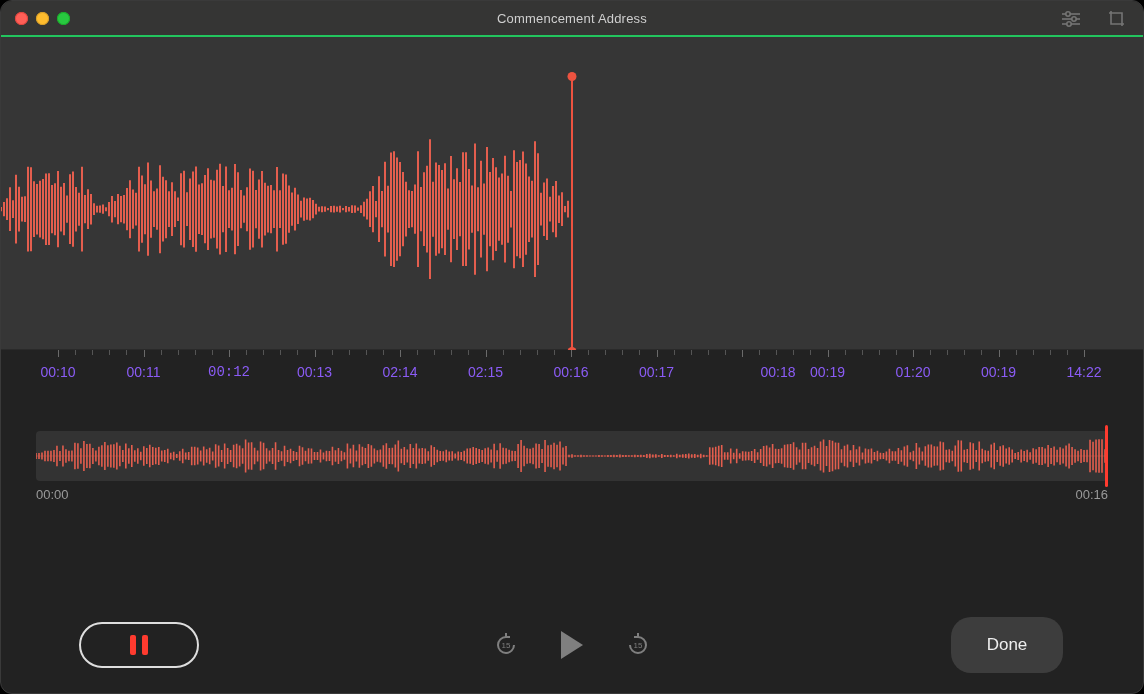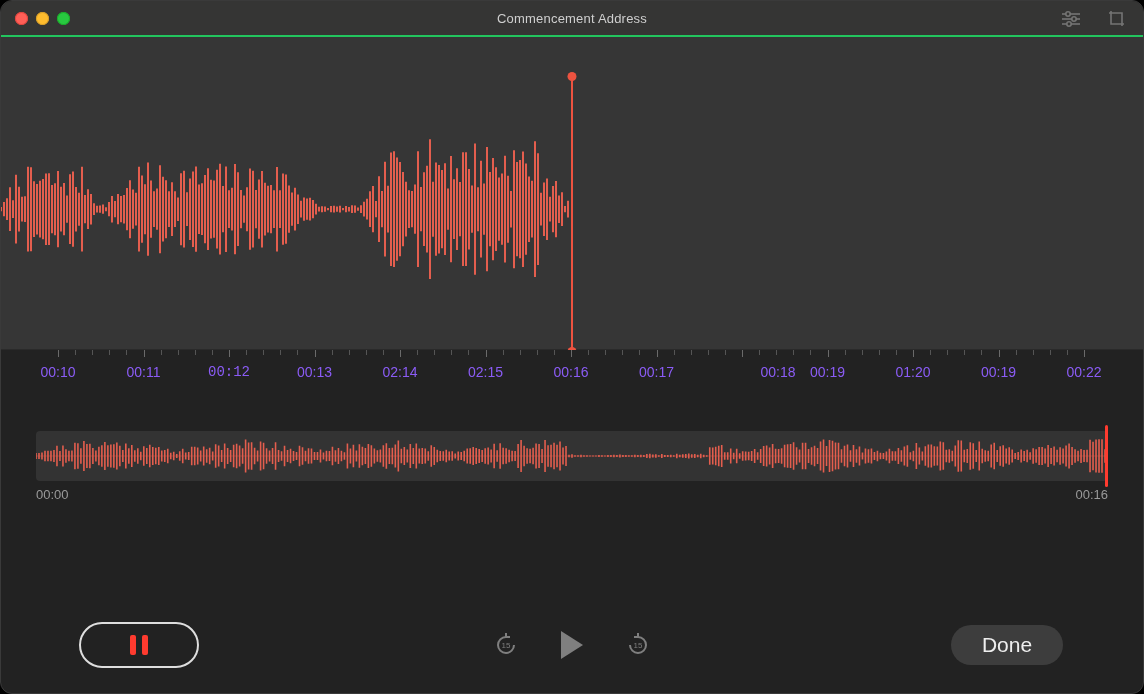--- a/index.html
+++ b/index.html
@@ -104,23 +104,23 @@
   .center-controls {
     position:absolute; left:50%; transform:translateX(-50%);
     display:flex; align-items:center; gap:34px;
   }
   .ctrl-icon { display:flex; align-items:center; justify-content:center; width:32px; height:32px; }
   .play-triangle {
     width:0; height:0; border-left:22px solid #7f7f7f;
     border-top:14px solid transparent; border-bottom:14px solid transparent;
   }
   .done-btn {
-    position:absolute; right:80px; width:112px; height:40px;
+    position:absolute; right:80px; width:112px; height:56px;
     border:none; border-radius:20px; background:#3d3d3d;
-    color:#eee; font-size:21px; font-weight:500; display:flex;
+    color:#eee; font-size:17px; font-weight:500; display:flex;
     align-items:center; justify-content:center; cursor:pointer;
   }
 </style>
 </head>
 <body>
 
 <div class="window">
   <div class="titlebar">
     <div class="traffic-lights">
       <div class="dot close"></div>
@@ -227,21 +227,21 @@
       <div class="tick minor" style="left: 946.2px;"></div>
       <div class="tick minor" style="left: 963.3px;"></div>
       <div class="tick minor" style="left: 980.4px;"></div>
       <div class="tick" style="left: 997.5px;"></div>
       <div class="label" style="left: 997.5px;">00:19</div>
       <div class="tick minor" style="left: 1014.6px;"></div>
       <div class="tick minor" style="left: 1031.7px;"></div>
       <div class="tick minor" style="left: 1048.8px;"></div>
       <div class="tick minor" style="left: 1065.9px;"></div>
       <div class="tick" style="left: 1083px;"></div>
-      <div class="label" style="left: 1083px;">00:22</div>
+      <div class="label" style="left: 1083px;">14:22</div>
     </div>
 
   <div class="overview">
     <svg class="overview-wave" id="wave-overview" width="1074" height="50" viewBox="0 0 1074 50">
         <path d="M0 22.033049009479583 L0 27.966950990520417 M3 21.99412582948654 L3 28.00587417051346 M6 21.606648914794953 L6 28.393351085205047 M9 19.837870087269366 L9 30.162129912730634 M12 19.828603053278606 L12 30.171396946721394 M15 19.826429656226235 L15 30.173570343773765 M18 18.946162910543727 L18 31.053837089456273 M21 14.79570128986904 L21 35.204298710130956 M24 19.894028075561604 L24 30.105971924438396 M27 14.452602877561032 L27 35.547397122438966 M30 18.16256643821562 L30 31.83743356178438 M33 19.824231742804365 L33 30.175768257195635 M36 19.53450881711727 L36 30.46549118288273 M39 11.772892765645652 L39 38.22710723435435 M42 12.115666050089688 L42 37.884333949910314 M45 17.13091364674098 L45 32.86908635325902 M48 10.096886009143049 L48 39.90311399085695 M51 13.083380321980268 L51 36.91661967801973 M54 12.60452687228068 L54 37.39547312771932 M57 16.92008165546885 L57 33.07991834453115 M60 19.520977407628877 L60 30.479022592371123 M63 15.638379862599336 L63 34.361620137400664 M66 14.221844107137297 L66 35.7781558928627 M69 10.863546566508486 L69 39.13645343349151 M72 14.153194734648817 L72 35.84680526535118 M75 13.395235775960284 L75 36.60476422403971 M78 13.147576665102434 L78 36.852423334897566 M81 11.459260908583909 L81 38.54073909141609 M84 14.64546226769857 L84 35.35453773230143 M87 18.957910781107614 L87 31.042089218892386 M90 12.439819239613009 L90 37.56018076038699 M93 17.152064792024515 L93 32.84793520797548 M96 13.857322672820288 L96 36.14267732717971 M99 19.306858042925995 L99 30.693141957074005 M102 17.16795777939068 L102 32.832042220609324 M105 20.722654737284792 L105 29.277345262715208 M108 15.196176565860936 L108 34.80382343413906 M111 17.083101713706892 L111 32.916898286293105 M114 13.834763667105268 L114 36.165236332894736 M117 16.058353228741144 L117 33.94164677125886 M120 16.795415277944745 L120 33.20458472205526 M123 16.07172603474249 L123 33.92827396525751 M126 19.57488972642892 L126 30.42511027357108 M129 18.9213989528287 L129 31.0786010471713 M132 17.799597229572036 L132 32.200402770427964 M135 21.818693567600455 L135 28.181306432399545 M138 20.66237861686853 L138 29.33762138313147 M141 22.996637049309587 L141 27.003362950690413 M144 20.32132898605803 L144 29.67867101394197 M147 17.69587603448751 L147 32.30412396551249 M150 21.498616101026958 L150 28.501383898973042 M153 20.958808182615307 L153 29.041191817384693 M156 15.621147869385945 L156 34.37885213061406 M159 15.661182235770138 L159 34.33881776422986 M162 16.429245550536756 L162 33.570754449463244 M165 19.491219444614583 L165 30.508780555385417 M168 15.446770667247627 L168 34.55322933275237 M171 18.127276783123776 L171 31.872723216876224 M174 16.721553704457655 L174 33.278446295542345 M177 20.497272634871038 L177 29.502727365128962 M180 13.128334369087025 L180 36.87166563091297 M183 14.496804534021896 L183 35.5031954659781 M186 18.93777430998216 L186 31.06222569001784 M189 12.44124446772836 L189 37.55875553227164 M192 16.998846530139026 L192 33.001153469860974 M195 18.99420975594533 L195 31.00579024405467 M198 13.729749028981649 L198 36.27025097101835 M201 12.74448979170364 L201 37.25551020829636 M204 14.40352627452929 L204 35.59647372547071 M207 17.276961238897037 L207 32.72303876110296 M210 8.521156947474275 L210 41.478843052525725 M213 11.577641302043842 L213 38.422358697956156 M216 11.294919801915924 L216 38.705080198084076 M219 16.6697230022992 L219 33.3302769977008 M222 19.51061752452137 L222 30.48938247547863 M225 10.522358512674685 L225 39.477641487325315 M228 11.742706529692246 L228 38.25729347030776 M231 17.292982644398112 L231 32.70701735560189 M234 19.549339272001394 L234 30.450660727998606 M237 16.98921154563089 L237 33.010788454369106 M240 11.119441877420032 L240 38.88055812257997 M243 18.943679893734718 L243 31.056320106265282 M246 20.16356081135355 L246 29.83643918864645 M249 14.774342560985874 L249 35.22565743901413 M252 19.01644824543779 L252 30.98355175456221 M255 17.753427408638686 L255 32.246572591361314 M258 20.051873100297733 L258 29.948126899702267 M261 20.99823825598348 L261 29.00176174401652 M264 14.843519795999077 L264 35.15648020400092 M267 16.303774784789123 L267 33.69622521521087 M270 19.61647749017979 L270 30.38352250982021 M273 17.29693139756578 L273 32.70306860243422 M276 17.50221393288858 L276 32.49778606711142 M279 21.02297134761303 L279 28.97702865238697 M282 20.954552511102456 L282 29.045447488897544 M285 18.581742036680993 L285 31.418257963319007 M288 21.471300014827523 L288 28.528699985172477 M291 19.85631079370533 L291 30.14368920629467 M294 20.018341214502797 L294 29.981658785497203 M297 15.81218349658894 L297 34.18781650341106 M300 19.298741442572027 L300 30.701258557427973 M303 17.004542763637076 L303 32.995457236362924 M306 19.83116037855505 L306 30.16883962144495 M309 21.243151601663286 L309 28.756848398336714 M312 12.366683511282757 L312 37.63331648871724 M315 17.41000554653212 L315 32.58999445346788 M318 13.630692382400564 L318 36.36930761759943 M321 19.54998974395696 L321 30.45001025604304 M324 13.22769412563738 L324 36.77230587436262 M327 15.665353859278767 L327 34.33464614072123 M330 17.015208930508948 L330 32.98479106949105 M333 13.09855144877017 L333 36.901448551229834 M336 14.150230785282705 L336 35.8497692147173 M339 17.598307314929855 L339 32.401692685070145 M342 19.156208330446976 L342 30.843791669553024 M345 18.42362875183052 L345 31.57637124816948 M348 14.163664538464879 L348 35.83633546153512 M351 12.250589022507649 L351 37.74941097749235 M354 17.00431402418389 L354 32.99568597581611 M357 16.649862903830854 L357 33.35013709616915 M360 13.504355611070205 L360 36.4956443889298 M363 9.47888967700619 L363 40.521110322993806 M366 17.85083131338355 L366 32.14916868661645 M369 15.877735566164336 L369 34.12226443383567 M372 18.387497549612352 L372 31.612502450387648 M375 12.965644231355668 L375 37.03435576864433 M378 17.012432597249408 L378 32.98756740275059 M381 12.360359174899923 L381 37.639640825100074 M384 17.520116514629972 L384 32.47988348537003 M387 17.038463419642042 L387 32.96153658035796 M390 17.363494213554514 L390 32.63650578644548 M393 20.221414942822104 L393 29.778585057177896 M396 14.139283889822526 L396 35.86071611017748 M399 16.008529388973706 L399 33.991470611026294 M402 18.66362100519767 L402 31.33637899480233 M405 19.891110915198055 L405 30.108889084801945 M408 20.147954792010484 L408 29.852045207989516 M411 18.85211345943742 L411 31.14788654056258 M414 20.416416751351377 L414 29.583583248648623 M417 20.232648023384105 L417 29.767351976615895 M420 22.537625611523175 L420 27.462374388476825 M423 20.420399271544795 L423 29.579600728455205 M426 20.870271658937977 L426 29.129728341062023 M429 19.773718687637626 L429 30.226281312362374 M432 17.41435706376034 L432 32.58564293623966 M435 17.279120848464355 L435 32.72087915153564 M438 15.948302264727882 L438 34.051697735272114 M441 17.03098677339507 L441 32.96901322660493 M444 18.004118233431413 L444 31.995881766568587 M447 18.947741964577492 L447 31.052258035422508 M450 17.2968843977525 L450 32.7031156022475 M453 16.48305857970044 L453 33.51694142029956 M456 18.515957393420468 L456 31.484042606579532 M459 12.836081924411475 L459 37.163918075588526 M462 19.359216325982374 L462 30.640783674017626 M465 12.315227362670413 L465 37.68477263732959 M468 16.74602085060595 L468 33.25397914939405 M471 17.27888700790475 L471 32.72111299209525 M474 18.63849322478513 L474 31.36150677521487 M477 19.6612830819625 L477 30.3387169180375 M480 20.07082999671554 L480 29.92917000328446 M483 12.954347481001616 L483 37.04565251899838 M486 9.012158617388021 L486 40.987841382611975 M489 14.669856611532415 L489 35.33014338846758 M492 17.138298449997336 L492 32.861701550002664 M495 17.74980102195324 L495 32.25019897804676 M498 16.75722977695532 L498 33.24277022304468 M501 12.549361185938276 L501 37.450638814061726 M504 12.976918454456664 L504 37.023081545543334 M507 18.070397834662188 L507 31.929602165337812 M510 8.991871005311872 L510 41.00812899468813 M513 14.33659654348587 L513 35.66340345651413 M516 13.812770770391369 L516 36.18722922960863 M519 11.759593850908846 L519 38.24040614909116 M522 13.699955870203068 L522 36.30004412979693 M525 10.496804146406003 L525 39.50319585359399 M528 16.567185267040774 L528 33.43281473295923 M531 15.094720811514112 L531 34.90527918848589 M534 23.800864633396216 L534 26.199135366603784 M537 23.35672784450804 L537 26.64327215549196 M540 24.273087441919063 L540 25.726912558080937 M543 24.19774560750478 L543 25.80225439249522 M546 23.697251838948826 L546 26.302748161051174 M549 24.278439844400076 L549 25.721560155599924 M552 24.369175414969096 L552 25.630824585030904 M555 24.4098549615691 L555 25.5901450384309 M558 24.618645926749377 L558 25.381354073250623 M561 24.4622908957778 L561 25.5377091042222 M564 24.006539017883505 L564 25.993460982116495 M567 24.34447608752748 L567 25.65552391247252 M570 24.611485730397405 L570 25.388514269602595 M573 23.939599864836744 L573 26.060400135163256 M576 23.89225589500259 L576 26.10774410499741 M579 23.777925505906488 L579 26.222074494093512 M582 24.025801723490147 L582 25.974198276509853 M585 23.56263777888081 L585 26.43736222111919 M588 24.10019983741352 L588 25.89980016258648 M591 24.109816471378824 L591 25.890183528621176 M594 24.3638161601198 L594 25.6361838398802 M597 24.33312046643057 L597 25.66687953356943 M600 23.705604863583375 L600 26.294395136416625 M603 23.897582538805736 L603 26.102417461194264 M606 23.719071442047877 L606 26.280928557952123 M609 24.024331268521355 L609 25.975668731478645 M612 23.09557796755294 L612 26.90442203244706 M615 22.64087843302833 L615 27.35912156697167 M618 23.5307534659271 L618 26.4692465340729 M621 23.317058909819334 L621 26.682941090180666 M624 24.251964667728963 L624 25.748035332271037 M627 23.08916996498028 L627 26.91083003501972 M630 24.104585502995693 L630 25.895414497004307 M633 24.034191938621365 L633 25.965808061378635 M636 23.780875606013282 L636 26.219124393986718 M639 24.16239295160606 L639 25.83760704839394 M642 22.85501574846536 L642 27.14498425153464 M645 23.716844459666255 L645 26.283155540333745 M648 23.151253393939882 L648 26.848746606060118 M651 23.07670612432256 L651 26.92329387567744 M654 22.61591651459668 L654 27.38408348540332 M657 23.305663953159968 L657 26.694336046840032 M660 22.90963703124688 L660 27.09036296875312 M663 23.83318108601683 L663 26.16681891398317 M666 22.753339482326986 L666 27.246660517673014 M669 23.632518287454534 L669 26.367481712545466 M672 24.322148714393048 L672 25.677851285606952 M675 16.261437300310092 L675 33.73856269968991 M678 16.565015348663543 L678 33.43498465133646 M681 15.771639048449167 L681 34.22836095155083 M684 14.620200199743527 L684 35.37979980025647 M687 13.871972047039211 L687 36.12802795296079 M690 21.286348239011843 L690 28.713651760988157 M693 21.148998464657677 L693 28.851001535342323 M696 17.46514382060829 L696 32.53485617939171 M699 21.740245292567575 L699 28.259754707432425 M702 17.844755303914987 L702 32.15524469608501 M705 22.294821257848348 L705 27.705178742151652 M708 20.202702216663436 L708 29.797297783336564 M711 20.4069168597324 L711 29.5930831402676 M714 20.746898137880105 L714 29.253101862119895 M717 20.106838219244167 L717 29.893161780755833 M720 18.09465522605824 L720 31.90534477394176 M723 21.33587269798809 L723 28.66412730201191 M726 18.045761894035543 L726 31.954238105964457 M729 14.874776877806196 L729 35.1252231221938 M732 14.535243482901876 L732 35.464756517098124 M735 16.54239768446447 L735 33.45760231553553 M738 12.909078255452295 L738 37.09092174454771 M741 17.63755966457333 L741 32.36244033542667 M744 18.062691825053726 L744 31.937308174946274 M747 17.269719818333357 L747 32.73028018166664 M750 13.836945517676789 L750 36.16305448232321 M753 13.34824090902097 L753 36.65175909097903 M756 13.086839049850326 L756 36.913160950149674 M759 11.169241690935966 L759 38.83075830906404 M762 16.155884117308922 L762 33.84411588269108 M765 18.604788889320986 L765 31.395211110679014 M768 11.728347265414232 L768 38.27165273458577 M771 11.846317264518328 L771 38.153682735481674 M774 17.890987719523178 L774 32.10901228047682 M777 16.3311060244907 L777 33.6688939755093 M780 14.85036206953487 L780 35.14963793046513 M783 16.87114571372662 L783 33.12885428627338 M786 10.378303465933607 L786 39.621696534066395 M789 8.377739139085431 L789 41.622260860914565 M792 15.07289563353935 L792 34.927104366460654 M795 9.090715883006974 L795 40.90928411699303 M798 9.735207529411372 L798 40.26479247058863 M801 11.56480519749408 L801 38.43519480250592 M804 11.666442674233217 L804 38.33355732576678 M807 18.13131958343279 L807 31.86868041656721 M810 14.79119169994301 L810 35.20880830005699 M813 13.53580007375971 L813 36.46419992624029 M816 19.128099501943503 L816 30.871900498056497 M819 14.030255617983252 L819 35.96974438201675 M822 18.129616362746127 L822 31.870383637253873 M825 15.588484566212182 L825 34.41151543378782 M828 21.376912522025407 L828 28.623087477974593 M831 17.418233407743642 L831 32.58176659225636 M834 18.323378265341777 L834 31.676621734658223 M837 17.60171704757655 L837 32.39828295242345 M840 21.043223258395514 L840 28.956776741604486 M843 19.785921377272253 L843 30.214078622727747 M846 21.865352034344983 L846 28.134647965655017 M849 21.894964323987946 L849 28.105035676012054 M852 20.4263587702551 L852 29.5736412297449 M855 17.831413405183312 L855 32.16858659481669 M858 20.290301478050203 L858 29.709698521949797 M861 20.223059600299532 L861 29.776940399700468 M864 17.012413369438868 L864 32.98758663056113 M867 19.322153546901944 L867 30.677846453098056 M870 15.502447111556137 L870 34.49755288844386 M873 14.248054408936687 L873 35.75194559106331 M876 21.243962198731747 L876 28.756037801268253 M879 19.760602003170025 L879 30.239397996829975 M882 11.960993292629718 L882 38.039006707370284 M885 16.41340955546177 L885 33.58659044453823 M888 20.59081778662695 L888 29.40918221337305 M891 15.201057078712017 L891 34.79894292128798 M894 13.520892380084874 L894 36.479107619915126 M897 13.522275809552621 L897 36.477724190447375 M900 15.282903311906194 L900 34.717096688093804 M903 15.510016674525819 L903 34.489983325474185 M906 10.572115360869041 L906 39.42788463913096 M909 11.29050850677083 L909 38.709491493229166 M912 18.725186790845203 L912 31.274813209154797 M915 18.314332181713247 L915 31.685667818286753 M918 19.82441450897738 L918 30.17558549102262 M921 14.547233762145765 L921 35.452766237854235 M924 9.345611579598279 L924 40.65438842040172 M927 9.579862098971699 L927 40.4201379010283 M930 18.682856468333966 L930 31.317143531666034 M933 18.06585979424739 L933 31.93414020575261 M936 11.273063339198547 L936 38.72693666080146 M939 12.24709970976345 L939 37.75290029023655 M942 19.102186017883085 L942 30.897813982116915 M945 10.347780006136526 L945 39.652219993863476 M948 17.796334662431732 L948 32.20366533756827 M951 19.230580809434983 L951 30.769419190565017 M954 19.639574713501172 L954 30.360425286498828 M957 13.42830424697678 L957 36.57169575302322 M960 11.613197866880904 L960 38.3868021331191 M963 18.943250747704248 L963 31.056749252295752 M966 15.34856870919858 L966 34.65143129080142 M969 14.351399245642185 L969 35.648600754357815 M972 17.569112288533223 L972 32.430887711466774 M975 16.344206472439595 L975 33.655793527560405 M978 18.483044070064672 L978 31.516955929935328 M981 22.040713669485136 L981 27.959286330514864 M984 20.926972181316103 L984 29.073027818683897 M987 18.605955740585365 L987 31.394044259414635 M990 20.03970276689518 L990 29.96029723310482 M993 18.695817042057612 L993 31.304182957942388 M996 21.142690126420227 L996 28.857309873579773 M999 17.239353642100365 L999 32.76064635789963 M1002 18.17705690242241 L1002 31.82294309757759 M1005 16.085398852951446 L1005 33.91460114704856 M1008 16.014631387236413 L1008 33.98536861276359 M1011 17.46127878125989 L1011 32.538721218740115 M1014 13.953914383494851 L1014 36.04608561650515 M1017 17.037763718747446 L1017 32.96223628125256 M1020 15.49950801258518 L1020 34.50049198741482 M1023 18.676036517888736 L1023 31.323963482111264 M1026 16.24715024735707 L1026 33.75284975264293 M1029 17.43647322238731 L1029 32.563526777612694 M1032 14.471065666969846 L1032 35.52893433303015 M1035 12.369262265236266 L1035 37.630737734763734 M1038 15.869462175812137 L1038 34.13053782418786 M1041 18.171940593646838 L1041 31.828059406353162 M1044 19.853645214738872 L1044 30.146354785261128 M1047 18.109473045167054 L1047 31.890526954832946 M1050 19.104325357481546 L1050 30.895674642518454 M1053 18.648478260241742 L1053 31.351521739758258 M1056 8.690364216359171 L1056 41.30963578364083 M1059 10.75115807231716 L1059 39.24884192768284 M1062 8.443434501434012 L1062 41.55656549856599 M1065 8.127547842462093 L1065 41.87245215753791 M1068 8.11283655004215 L1068 41.88716344995785 M1071 18.353438334666425 L1071 31.646561665333575 " stroke="#e45e4e" stroke-width="1.6"></path>
         <line x1="0" x2="1074" y1="25" y2="25" stroke="#e45e4e" stroke-width="0.8" opacity="0.5"></line>
       </svg>
     <div class="overview-cursor"></div>
   </div>
   <div class="overview-labels">

